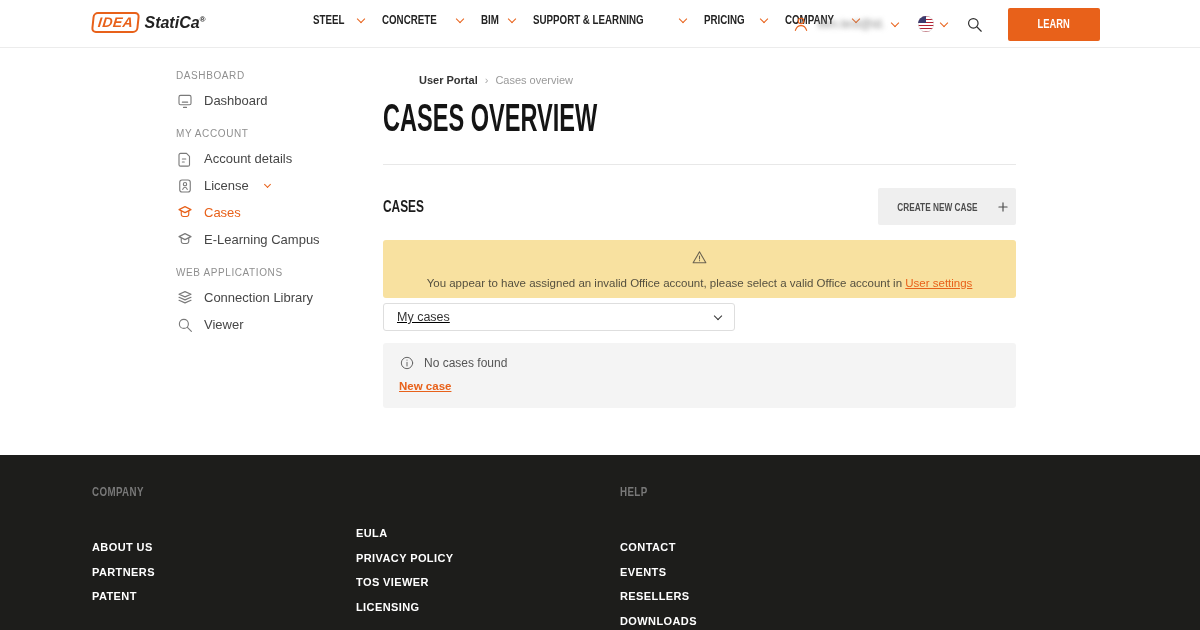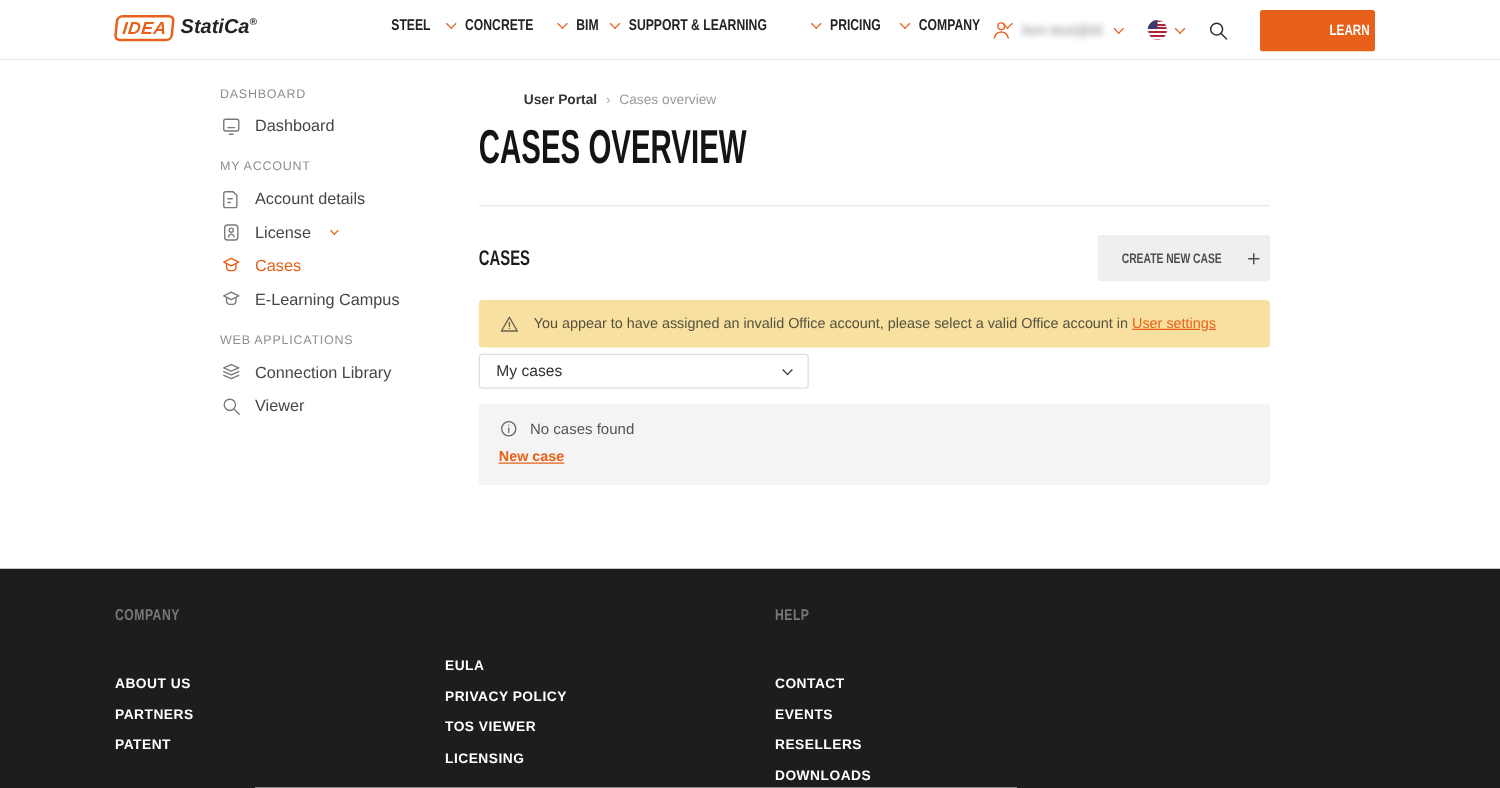--- a/index.html
+++ b/index.html
@@ -12,37 +12,37 @@
 
   
   .header { position:absolute; top:0; left:0; width:1200px; height:48px; background:#fff;
     border-bottom:1px solid #ececec; }
   .logo { position:absolute; left:92px; top:12px; display:flex; align-items:center; gap:5px; cursor:pointer; }
   .logo-box { border:2.5px solid #e8611a; border-radius:5px; padding:0 4px 1px 4px;
     color:#e8611a; font-style:italic; font-weight:900; font-size:14px; letter-spacing:.5px; transform:skewX(-6deg); }
   .logo-statica { font-style:italic; font-weight:700; font-size:16px; color:#222; }
   .logo-reg { font-size:8px; vertical-align:super; color:#222; }
 
-  .nav { position:absolute; left:313px; top:0; height:40px; display:flex; align-items:center; gap:8px; }
+  .nav { position:absolute; left:313px; top:0; height:40px; display:flex; align-items:center; gap:18px; }
   .nav-item { display:flex; align-items:center; gap:5px; cursor:pointer; text-decoration:none; }
   .nav-item .lbl { font-size:12.5px; color:#232323; }
   .chev { width:6px; height:6px; border-right:1.7px solid #e8611a; border-bottom:1.7px solid #e8611a;
     transform:rotate(45deg); margin-top:-3px; flex:0 0 auto; }
   .chev.dark { border-color:#333; }
 
   .header-right { position:absolute; right:100px; top:0; height:48px; display:flex; align-items:center; gap:12px; }
   .user-box { display:flex; align-items:center; gap:8px; cursor:pointer; }
   .user-email { font-size:12px; color:#8d8d8d; filter:blur(2.6px); max-width:66px; overflow:hidden; white-space:nowrap; }
   .flag-wrap { display:flex; align-items:center; gap:7px; cursor:pointer; margin-left:8px; }
   .flag { width:16px; height:16px; border-radius:50%; overflow:hidden; position:relative;
     background:repeating-linear-gradient(180deg, #b22234 0 1.5px, #ffffff 1.5px 3px); box-shadow:0 0 0 .5px #ddd inset; }
   .flag::before { content:""; position:absolute; left:0; top:0; width:8px; height:7px; background:#3c3b6e; }
   .search-btn { margin-left:6px; cursor:pointer; display:flex; align-items:center; }
   .learn-btn { margin-left:12px; width:92px; height:33px; background:#e8611a; border:none; border-radius:2px;
-    color:#fff; font-size:12px; font-weight:700; cursor:pointer; display:flex; align-items:center; justify-content:flex-end; }
+    color:#fff; font-size:12px; font-weight:700; cursor:pointer; display:flex; align-items:center; justify-content:center; }
 
   
   .sidebar { position:absolute; left:176px; top:70px; width:175px; }
   .side-header { font-size:10px; color:#8f8f8f; letter-spacing:.6px; margin:14px 0 6px 0; font-weight:400; }
   .side-item { display:flex; align-items:center; gap:10px; height:27px; font-size:13px; color:#464646; cursor:pointer; text-decoration:none; }
   .side-item svg { flex:0 0 auto; }
   .side-item.active, .side-item.active .lbl { color:#e8611a; }
   .side-item .chev { margin-left:6px; width:5px; height:5px; }
 
   
@@ -53,27 +53,27 @@
   .crumb-cur { color:#9a9a9a; }
   .page-title { margin-top:13px; font-size:38px; line-height:1; color:#141414; font-weight:700; letter-spacing:0; }
   .title-divider { border:none; border-top:1px solid #e8e8e8; margin-top:27px; }
 
   .section-row { margin-top:23px; display:flex; align-items:center; justify-content:space-between; height:37px; }
   .section-title { font-size:17px; color:#1c1c1c; }
   .create-btn { width:138px; height:37px; background:#efefef; border:none; border-radius:2px; cursor:pointer;
     display:flex; align-items:center; justify-content:center; gap:6px; color:#4d4d4d; font-size:11px; font-weight:700; }
 
   .warning { margin-top:15px; min-height:38px; background:#f8e1a0; border-radius:3px;
-    display:flex; align-items:center; gap:11px; padding:9px 16px; }
+    display:flex; align-items:center; gap:11px; padding:9px 16px;flex-direction:column; }
   .warning-text { font-size:11.5px; color:#55503f; }
   .warning-link { color:#e8611a; text-decoration:underline; cursor:pointer; font-weight:400; }
 
   .filter-label { margin-top:13px; font-size:10.5px; color:#9b9b9b; }
-  .select { margin-top:5px; width:264px; height:28px; background:#fff; border:1px solid #dedede; border-radius:3px;
-    display:flex; align-items:center; justify-content:space-between; padding:0 13px; cursor:pointer; }
+  .select { margin-top:5px; width:352px; height:28px; background:#fff; border:1px solid #dedede; border-radius:3px;
+    display:flex; align-items:center; justify-content:space-between; padding:0 13px; cursor:pointer;text-decoration:underline; }
   .select-value { font-size:12.5px; color:#333; }
 
   .empty-panel { margin-top:12px; width:633px; background:#f4f4f4; border-radius:3px; padding:12px 16px 14px 16px; }
   .empty-row { display:flex; align-items:center; gap:9px; font-size:12px; color:#555; }
   .newcase-link { display:inline-block; margin-top:9px; font-size:11.5px; font-weight:700; color:#e8611a;
     text-decoration:underline; cursor:pointer; }
 
   
   .footer { position:absolute; left:0; top:455px; width:1200px; height:175px; background:#1d1d1b;
     padding:30px 0 0 92px; display:flex; }

